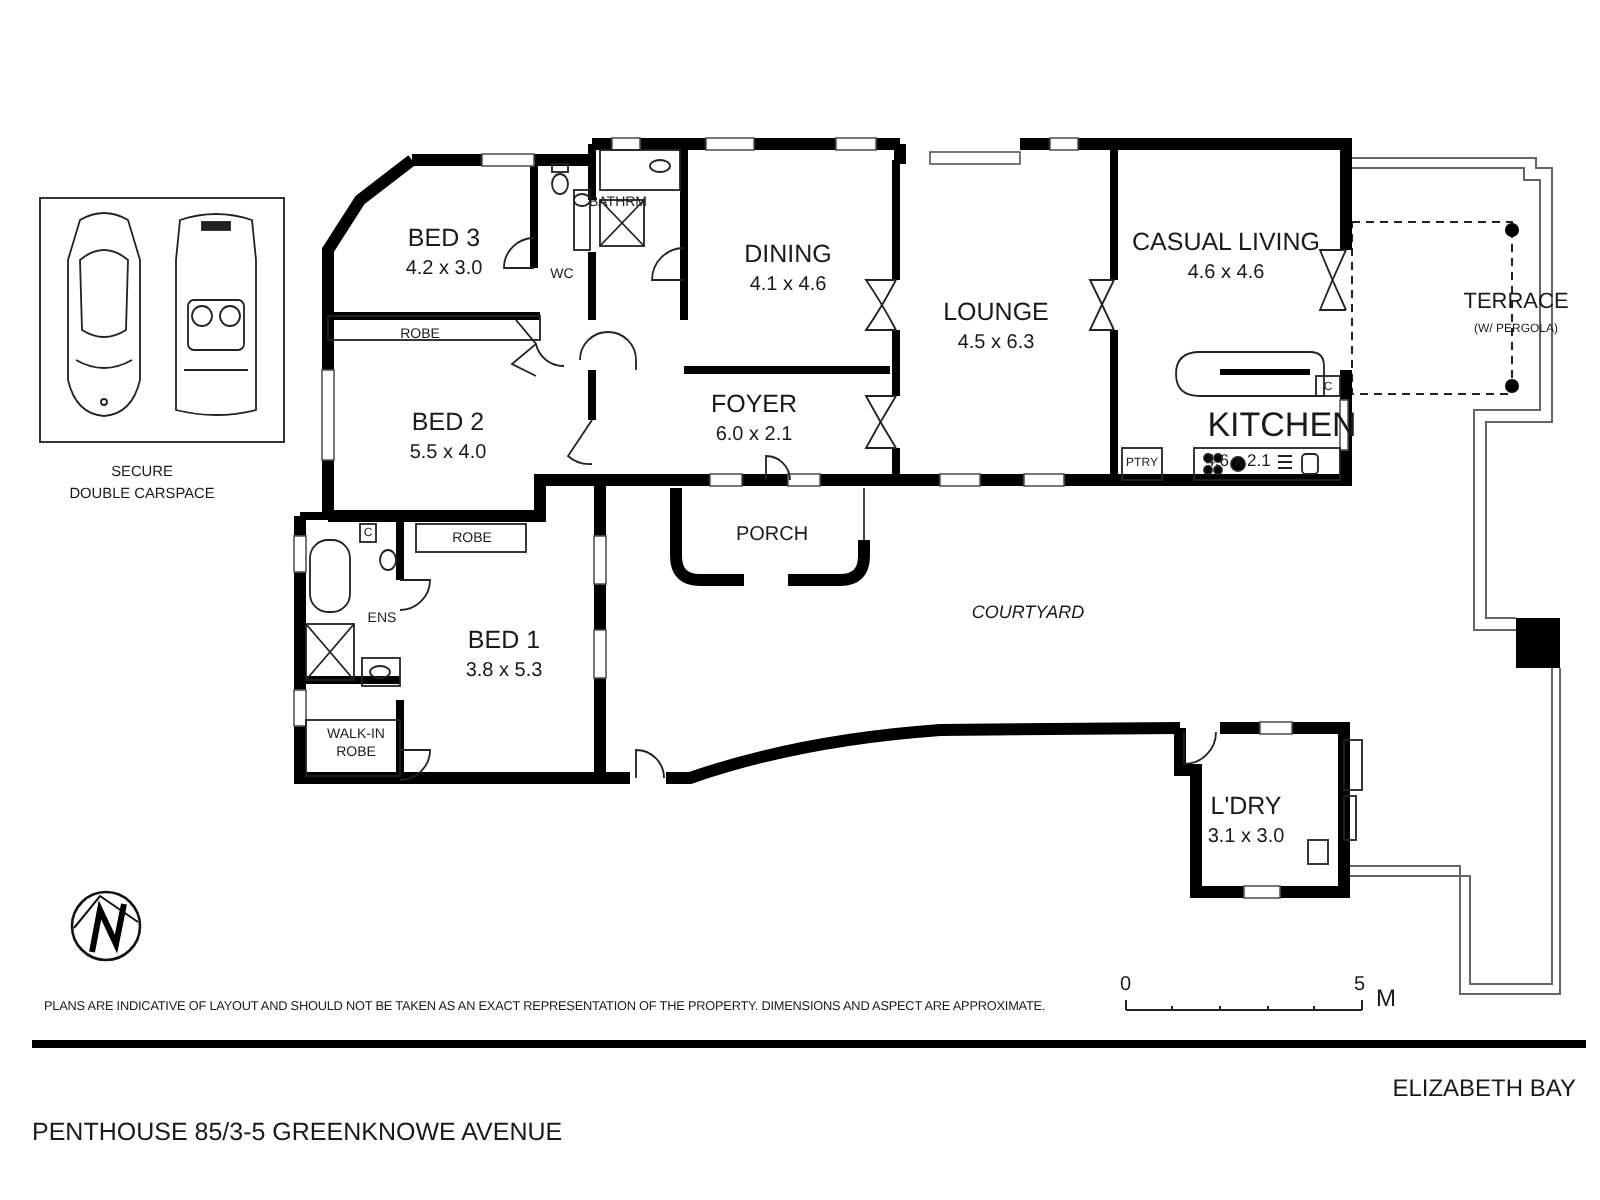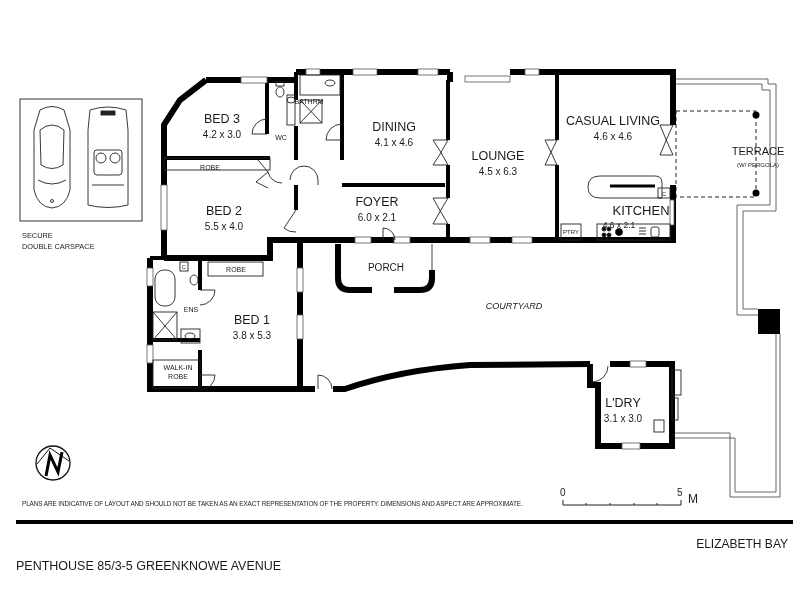--- a/index.html
+++ b/index.html
@@ -10,21 +10,21 @@
   .room-dim { font-size: 10px; margin-top: 3px; }
   .small { font-size: 7px; }
   .tiny { font-size: 6px; }
   .room { position: absolute; transform: translate(-50%, 0); text-align: center; }
   .disclaimer { position: absolute; left: 22px; top: 500px; font-size: 6.4px; letter-spacing: -0.1px; }
   .footer-rule { position: absolute; left: 16px; top: 520px; width: 777px; height: 4px; background: #000; }
   .footer-left { position: absolute; left: 16px; top: 539px; font-size: 12.5px; margin-top: 20px; }
   .footer-right { position: absolute; right: 12px; top: 537px; font-size: 12px; }
   .scale-lbl { position: absolute; font-size: 10px; }
   .scale-unit { position: absolute; font-size: 12px; }
-  .car-caption { position: absolute; left: 22px; width: 98px; text-align: left; font-size: 7.4px; line-height: 11px; top: 230px; }
+  .car-caption { position: absolute; left: 22px; width: 98px; text-align: center; font-size: 7.4px; line-height: 11px; top: 230px; }
 </style>
 </head>
 <body>
 
 <svg class="plan" viewBox="0 0 800 600" xmlns="http://www.w3.org/2000/svg">
 
   <g>
     <rect x="20" y="99" width="122" height="122" fill="none" stroke="#333" stroke-width="1"></rect>
 
     <g fill="none" stroke="#222" stroke-width="0.9">
@@ -245,21 +245,21 @@
   <div class="room-name">FOYER</div>
   <div class="room-dim">6.0 x 2.1</div>
 </div>
 
 <div class="room" style="left:613px; top:114px;">
   <div class="room-name">CASUAL LIVING</div>
   <div class="room-dim">4.6 x 4.6</div>
 </div>
 
 <div class="room" style="left:619px; top:203px;">
-  <div class="room-name" style="font-size:13px;padding-left:44px;">KITCHEN</div>
+  <div class="room-name" style="font-size:17px;padding-left:44px;">KITCHEN</div>
   <div class="room-dim" style="font-size:8.5px; margin-top:2px;">4.6 x 2.1</div>
 </div>
 
 <div class="room" style="left:718px; top:145px;margin-left:40px;">
   <div class="room-name" style="font-size:11px;">TERRACE</div>
   <div class="tiny" style="margin-top:5px;">(W/ PERGOLA)</div>
 </div>
 
 <div class="room" style="left:623px; top:396px;">
   <div class="room-name">L'DRY</div>

